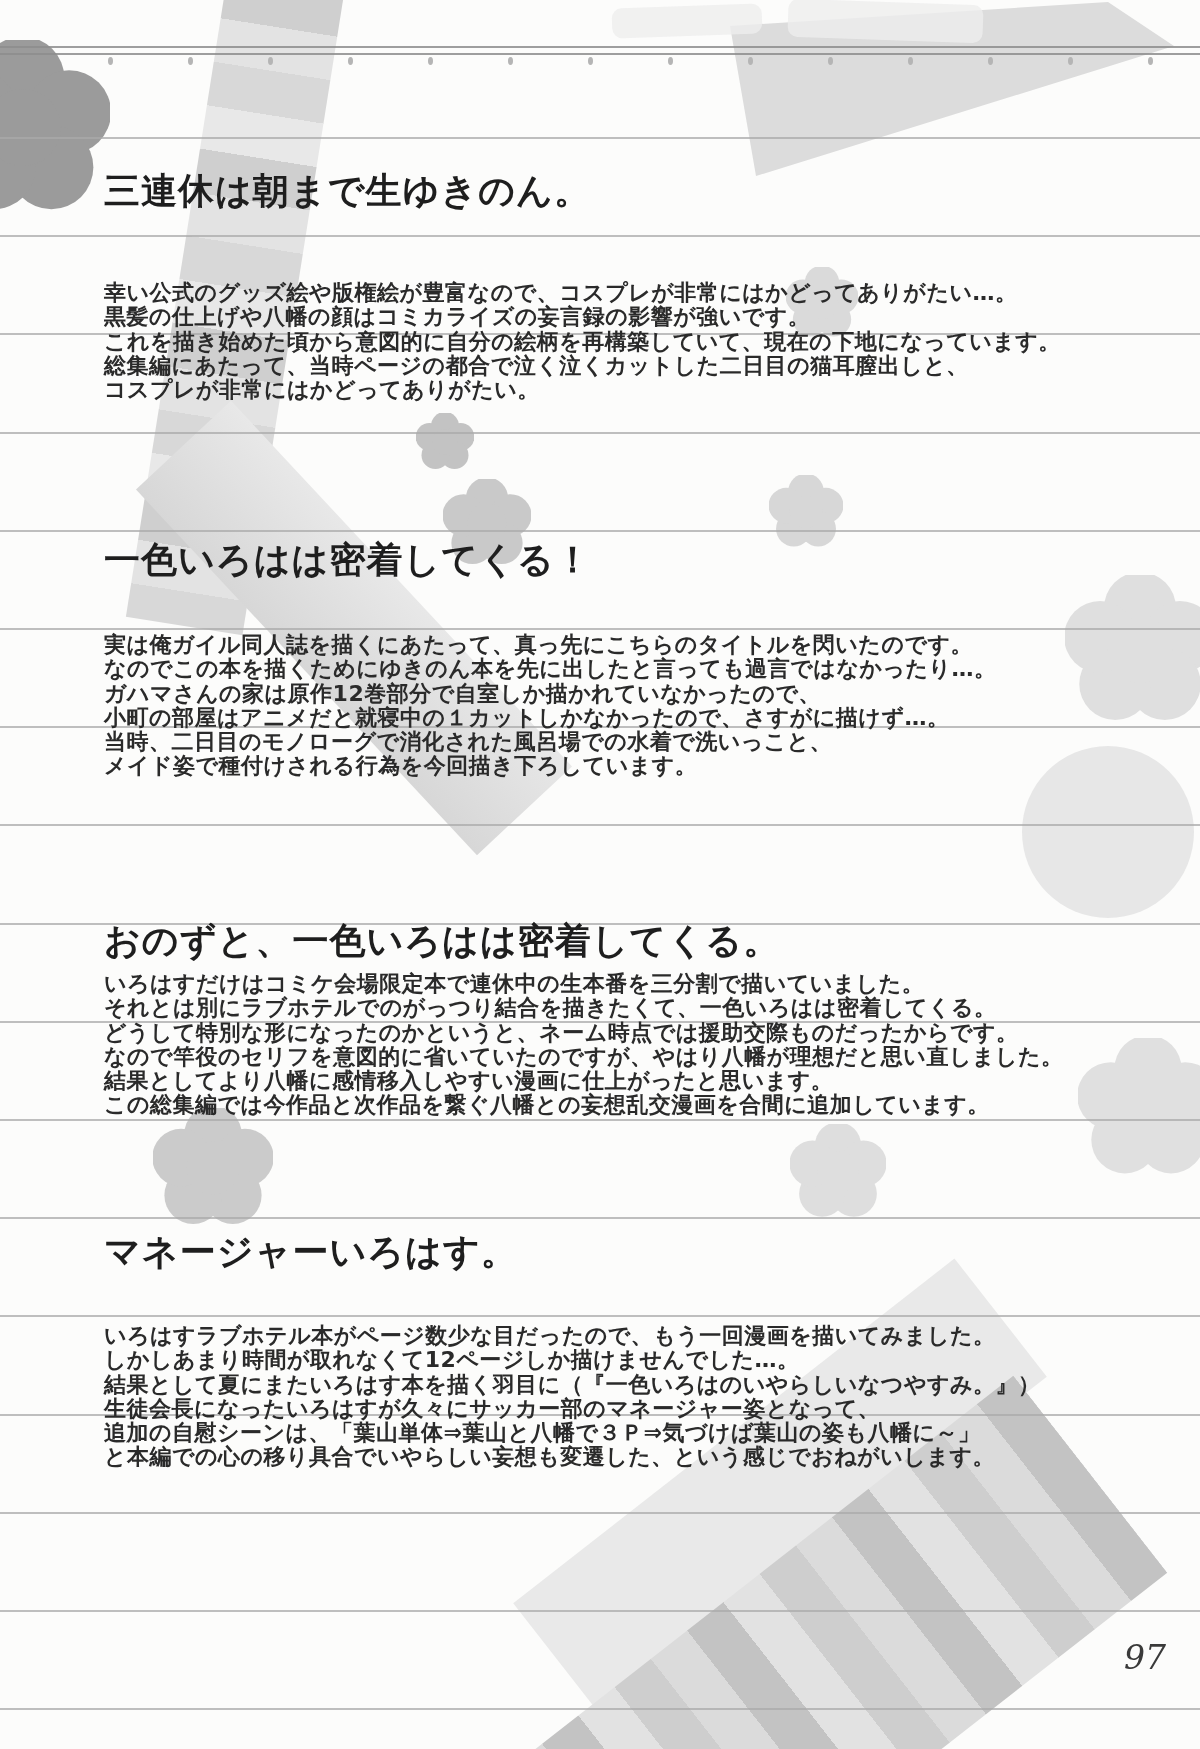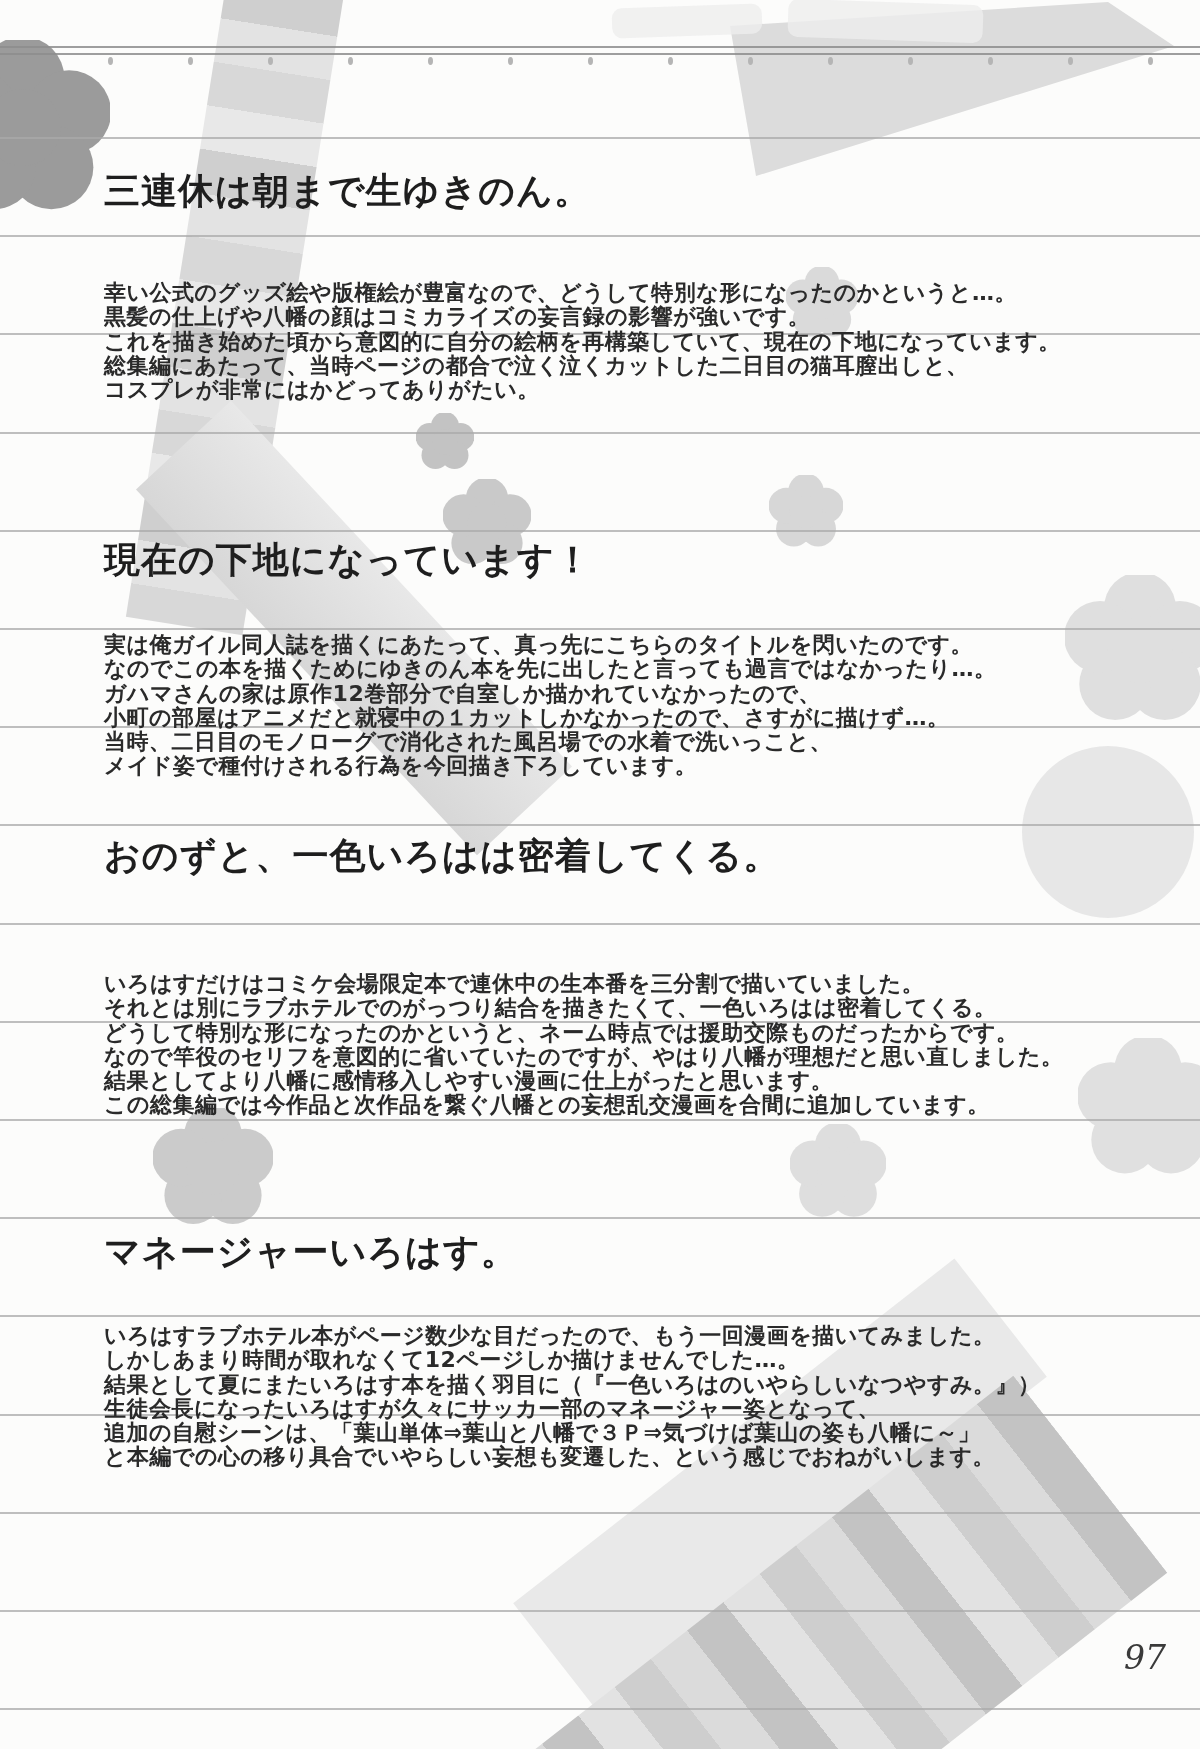--- a/index.html
+++ b/index.html
@@ -162,42 +162,42 @@
       <div class="dot" style="left: 828px; top: 57px;"></div>
       <div class="dot" style="left: 908px; top: 57px;"></div>
       <div class="dot" style="left: 988px; top: 57px;"></div>
       <div class="dot" style="left: 1068px; top: 57px;"></div>
       <div class="dot" style="left: 1148px; top: 57px;"></div>
     </div>
 
   <section class="sec">
     <h2 style="top:172px">三連休は朝まで生ゆきのん。</h2>
     <div class="para" style="top:281px">
-      <div class="tline">幸い公式のグッズ絵や版権絵が豊富なので、どうして特別な形になったのかというと…。</div>
+      <div class="tline">幸い公式のグッズ絵や版権絵が豊富なので、コスプレが非常にはかどってありがたい…。</div>
       <div class="tline">黒髪の仕上げや八幡の顔はコミカライズの妄言録の影響が強いです。</div>
       <div class="tline">これを描き始めた頃から意図的に自分の絵柄を再構築していて、現在の下地になっています。</div>
       <div class="tline">総集編にあたって、当時ページの都合で泣く泣くカットした二日目の猫耳膣出しと、</div>
       <div class="tline">コスプレが非常にはかどってありがたい。</div>
     </div>
   </section>
 
   <section class="sec">
-    <h2 style="top:541px">現在の下地になっています！</h2>
+    <h2 style="top:541px">一色いろはは密着してくる！</h2>
     <div class="para" style="top:633px">
       <div class="tline">実は俺ガイル同人誌を描くにあたって、真っ先にこちらのタイトルを閃いたのです。</div>
       <div class="tline">なのでこの本を描くためにゆきのん本を先に出したと言っても過言ではなかったり…。</div>
       <div class="tline">ガハマさんの家は原作12巻部分で自室しか描かれていなかったので、</div>
       <div class="tline">小町の部屋はアニメだと就寝中の１カットしかなかったので、さすがに描けず…。</div>
       <div class="tline">当時、二日目のモノローグで消化された風呂場での水着で洗いっこと、</div>
       <div class="tline">メイド姿で種付けされる行為を今回描き下ろしています。</div>
     </div>
   </section>
 
   <section class="sec">
-    <h2 style="top:837px">おのずと、一色いろはは密着してくる。</h2>
+    <h2 style="top:922px">おのずと、一色いろはは密着してくる。</h2>
     <div class="para" style="top:972px">
       <div class="tline">いろはすだけはコミケ会場限定本で連休中の生本番を三分割で描いていました。</div>
       <div class="tline">それとは別にラブホテルでのがっつり結合を描きたくて、一色いろはは密着してくる。</div>
       <div class="tline">どうして特別な形になったのかというと、ネーム時点では援助交際ものだったからです。</div>
       <div class="tline">なので竿役のセリフを意図的に省いていたのですが、やはり八幡が理想だと思い直しました。</div>
       <div class="tline">結果としてより八幡に感情移入しやすい漫画に仕上がったと思います。</div>
       <div class="tline">この総集編では今作品と次作品を繋ぐ八幡との妄想乱交漫画を合間に追加しています。</div>
     </div>
   </section>
 

